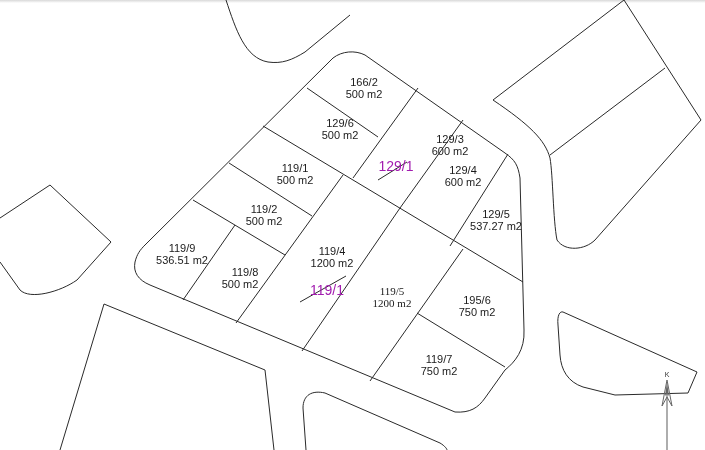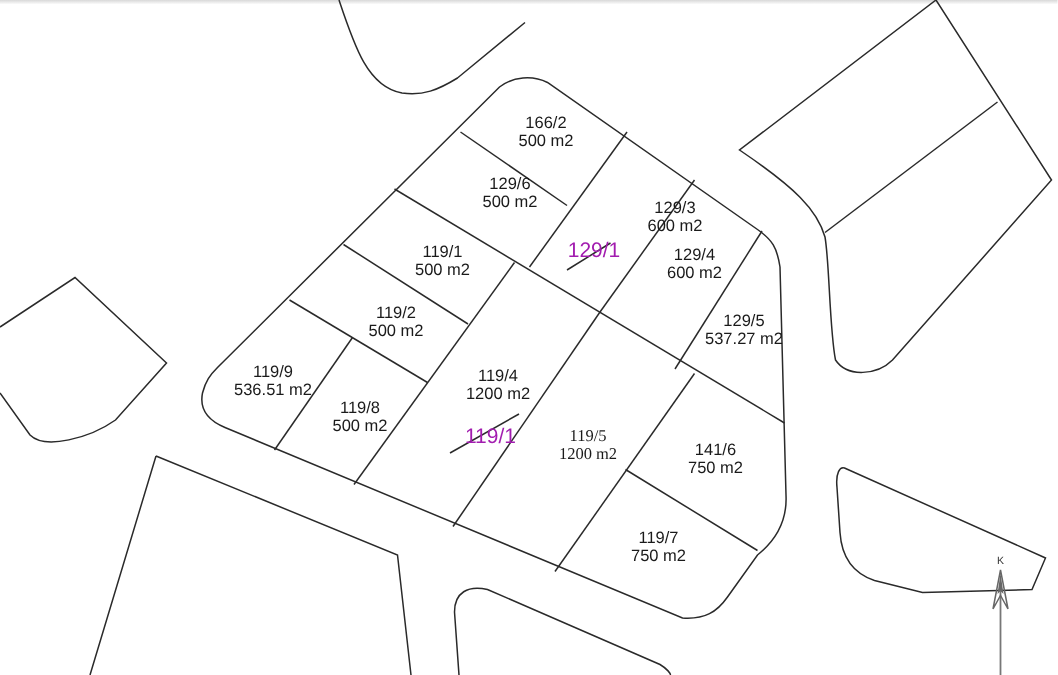--- a/index.html
+++ b/index.html
@@ -81,34 +81,34 @@
       <div>500 m2</div>
     </div>
     <div class="lbl" style="left: 264px; top: 203px;">
       <div>119/2</div>
       <div>500 m2</div>
     </div>
     <div class="lbl" style="left: 182px; top: 242px;">
       <div>119/9</div>
       <div>536.51 m2</div>
     </div>
-    <div class="lbl" style="left: 240px; top: 266px;">
+    <div class="lbl" style="left: 240px; top: 266px; text-align: right;">
       <div>119/8</div>
       <div>500 m2</div>
     </div>
     <div class="lbl" style="left: 332px; top: 245px;">
       <div>119/4</div>
       <div>1200 m2</div>
     </div>
     <div class="lbl" style="left: 392px; top: 285px; font-family: Liberation Serif, serif;">
       <div>119/5</div>
       <div>1200 m2</div>
     </div>
     <div class="lbl" style="left: 477px; top: 294px;">
-      <div>141/6</div>
+      <div>195/6</div>
       <div>750 m2</div>
     </div>
     <div class="lbl" style="left: 439px; top: 353px;">
       <div>119/7</div>
       <div>750 m2</div>
     </div>
   </div>
 <div id="parents">
     <div class="big" style="left: 396px; top: 158px;">129/1</div>
     <div class="big" style="left: 327px; top: 282px;">119/1</div>

